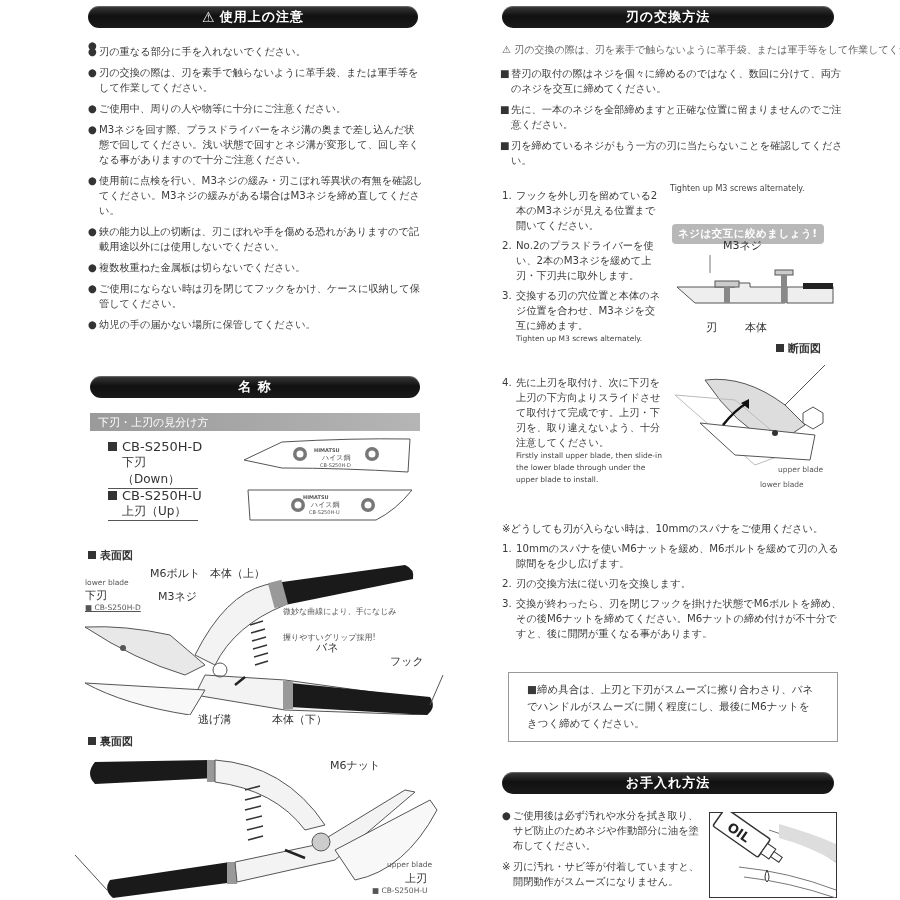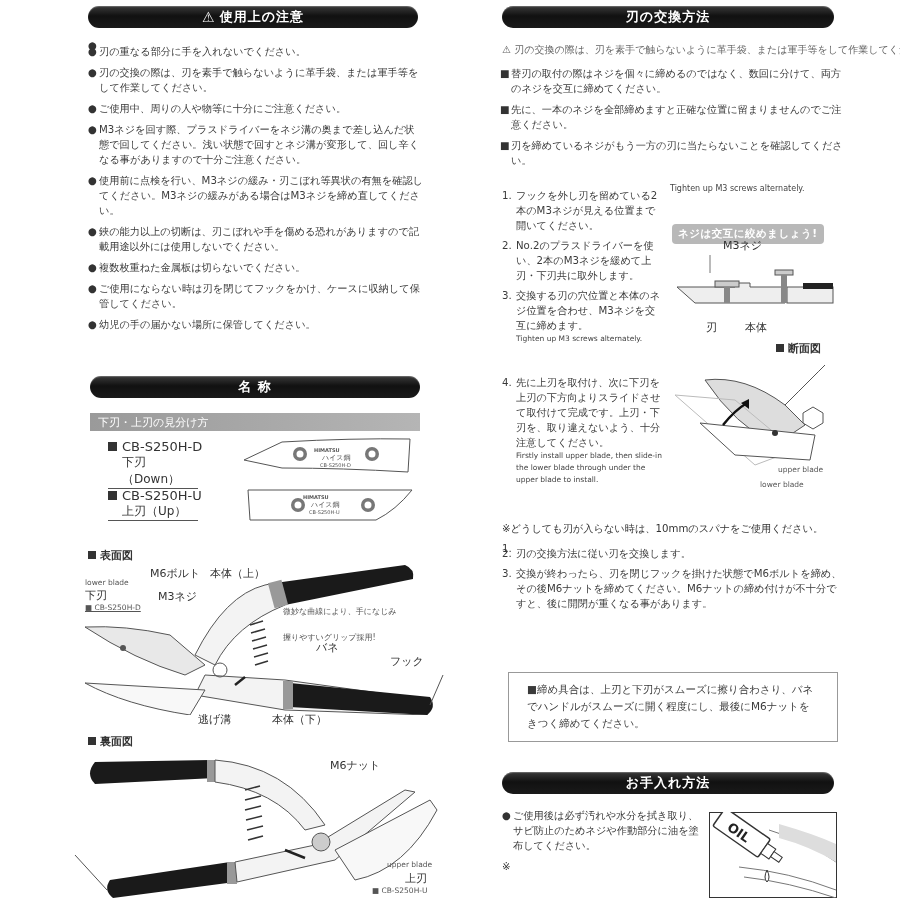--- a/index.html
+++ b/index.html
@@ -224,33 +224,33 @@
   <polygon points="128,48 138,42 148,48 148,58 138,64 128,58" fill="#fff" stroke="#555"></polygon>
   <path d="M48 60 Q60 45 72 38" stroke="#111" stroke-width="2.5" fill="none"></path>
   <polygon points="74,34 66,38 74,44" fill="#111"></polygon>
   <circle cx="100" cy="68" r="3" fill="#333"></circle>
 </svg>
 <div class="label sm" style="left:778px;top:465px;">upper blade</div>
 <div class="label sm" style="left:760px;top:480px;">lower blade</div>
 
 <div class="label" style="left:502px;top:522px;font-size:10.2px;">※どうしても刃が入らない時は、10mmのスパナをご使用ください。</div>
 <div class="steps" style="left:502px;top:541px;width:340px;">
-  <div class="step"><span class="num">1.</span></div>
+  <div class="step"><span class="num">1.</span><span>10mmのスパナを使いM6ナットを緩め、M6ボルトを緩めて刃の入る隙間をを少し広げます。</span></div>
   <div class="step"><span class="num">2.</span><span>刃の交換方法に従い刃を交換します。</span></div>
   <div class="step"><span class="num">3.</span><span>交換が終わったら、刃を閉じフックを掛けた状態でM6ボルトを締め、その後M6ナットを締めてください。M6ナットの締め付けが不十分ですと、後に開閉が重くなる事があります。</span></div>
 </div>
 
 <div class="box" style="left:508px;top:672px;width:330px;height:70px;">■締め具合は、上刃と下刃がスムーズに擦り合わさり、バネでハンドルがスムーズに開く程度にし、最後にM6ナットをきつく締めてください。</div>
 
 <div class="banner" style="left:502px;top:772px;width:332px;">
   <span>お手入れ方法</span>
 </div>
 <div class="bullets" style="left:502px;top:808px;width:205px;">
   <div class="item"><span class="mk">●</span><span>ご使用後は必ず汚れや水分を拭き取り、サビ防止のためネジや作動部分に油を塗布してください。</span></div>
-  <div class="item"><span class="mk">※</span></div>
+  <div class="item"><span class="mk">※</span><span>刃に汚れ・サビ等が付着していますと、開閉動作がスムーズになりません。</span></div>
 </div>
 <svg style="left:709px;top:812px;" width="128" height="86" viewBox="0 0 128 86">
   <rect x="0.5" y="0.5" width="127" height="85" fill="#fff" stroke="#333"></rect>
   <path d="M60 18 Q100 30 127 50" stroke="#777" fill="none"></path>
   <path d="M70 12 Q105 22 127 32 L127 50 Q100 34 70 26 Z" fill="#ddd"></path>
   <path d="M30 55 Q80 60 127 78" stroke="#777" fill="none"></path>
   <path d="M35 65 Q80 70 127 86" stroke="#777" fill="none"></path>
   <g transform="rotate(35 30 20)">
     <rect x="5" y="8" width="55" height="22" rx="2" fill="#fff" stroke="#333" stroke-width="1.5"></rect>
     <rect x="60" y="13" width="10" height="12" fill="#fff" stroke="#333"></rect>

